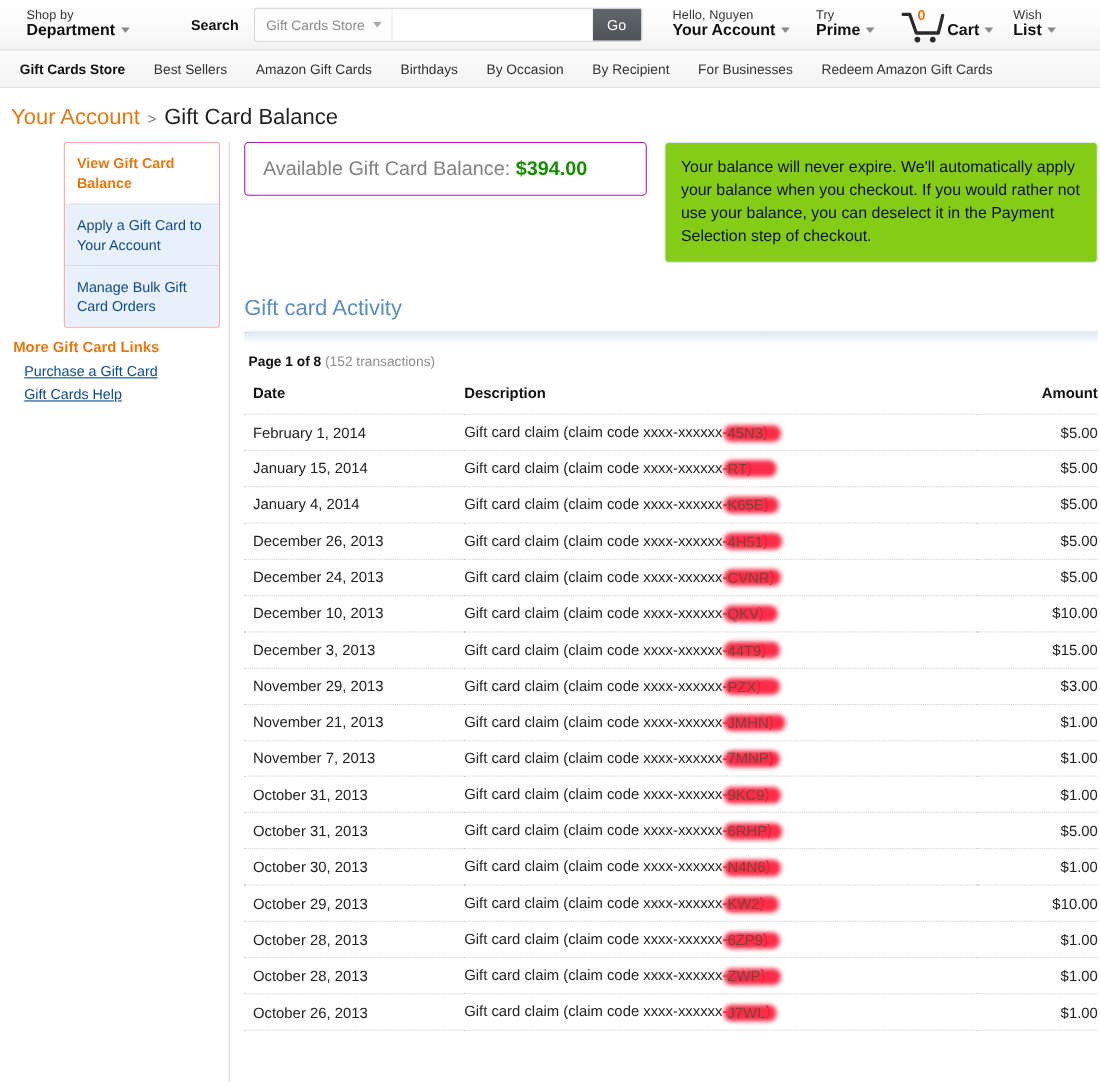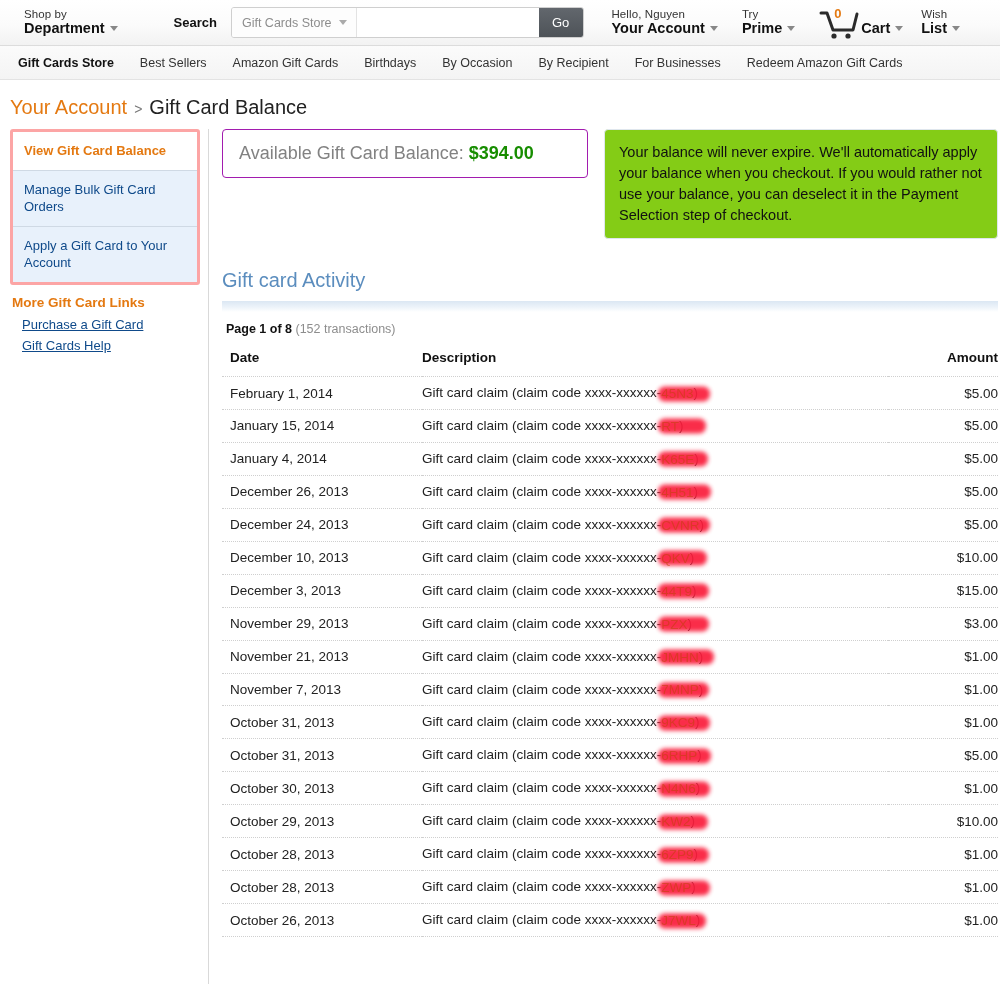--- a/index.html
+++ b/index.html
@@ -167,23 +167,24 @@
   .sidebar { width: 190px; flex: 0 0 190px; position: relative; }
   .sidebar:after {
     content: "";
     position: absolute;
     right: -9px; top: 0; bottom: -560px;
     width: 1px;
     background: #d9d9d9;
   }
 
   .sb-menu {
-    border: 3px solid #fca5a5;
+    border: 1px solid #fca5a5;
     border-radius: 3px;
     overflow: hidden;
+    margin-left: 48px;
   }
   .sb-item {
     padding: 10px 11px;
     font-size: 13px;
     line-height: 1.35;
     background: #e8f1fb;
     border-bottom: 1px solid #cfd9e4;
     color: #0f4a8a;
     cursor: pointer;
   }
@@ -300,21 +301,21 @@
     top: 50%;
     transform: translateY(-50%);
     height: 15px;
     background: #fa1e3c;
     border-radius: 7px;
     filter: blur(2.1px);
     opacity: .93;
   }
   .redact .code {
     position: relative;
-    color: #c2410c;
+    color: #14532d;
     opacity: .55;
   }
 </style>
 </head>
 <body>
 
 <div class="topnav">
 
   <div class="nav-twoline shopby">
     <span class="l1">Shop by</span>
@@ -379,22 +380,22 @@
   <span class="crumb-link">Your Account</span>
   <span class="crumb-sep">&gt;</span>
   <span class="crumb-current">Gift Card Balance</span>
 </div>
 
 <div class="page">
 
   <div class="sidebar">
     <div class="sb-menu" id="sb-menu">
         <div class="sb-item active">View Gift Card Balance</div>
+        <div class="sb-item">Apply a Gift Card to Your Account</div>
         <div class="sb-item">Manage Bulk Gift Card Orders</div>
-        <div class="sb-item">Apply a Gift Card to Your Account</div>
       </div>
     <div class="sb-section">
       <div class="sb-section-title">More Gift Card Links</div>
       <div id="sb-links">
           <a class="sb-link">Purchase a Gift Card</a>
           <a class="sb-link">Gift Cards Help</a>
         </div>
     </div>
   </div>
 

